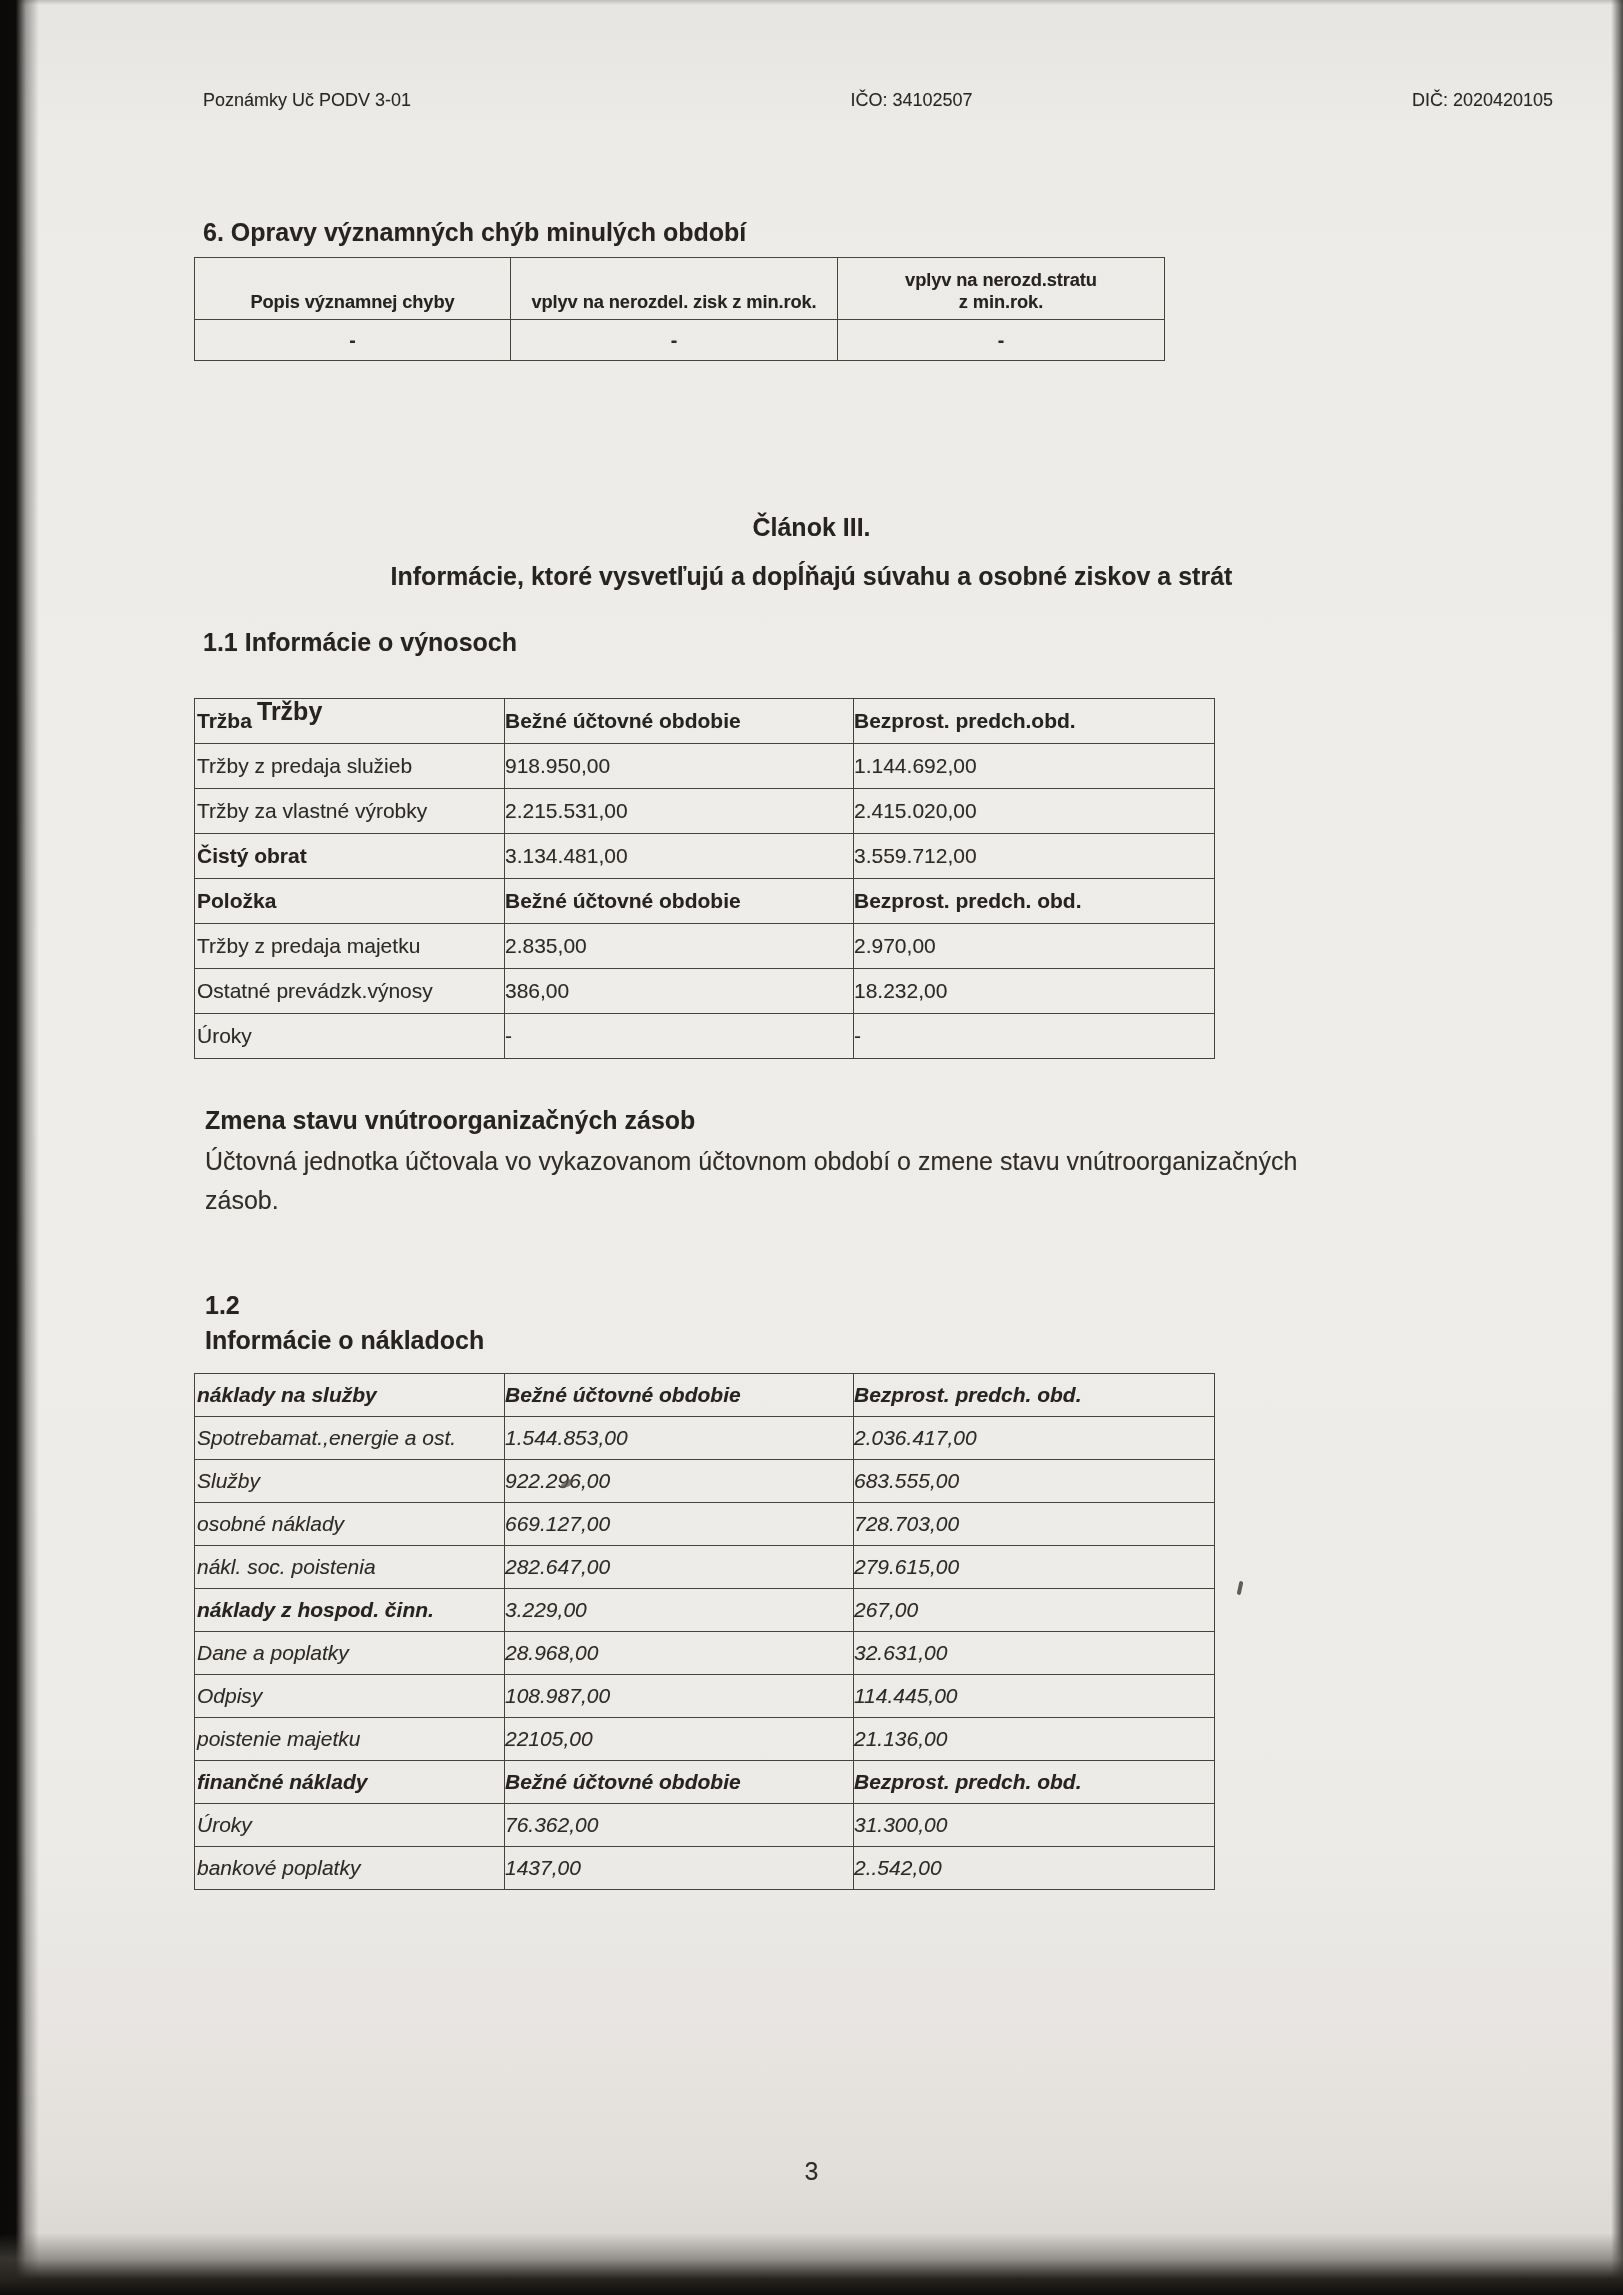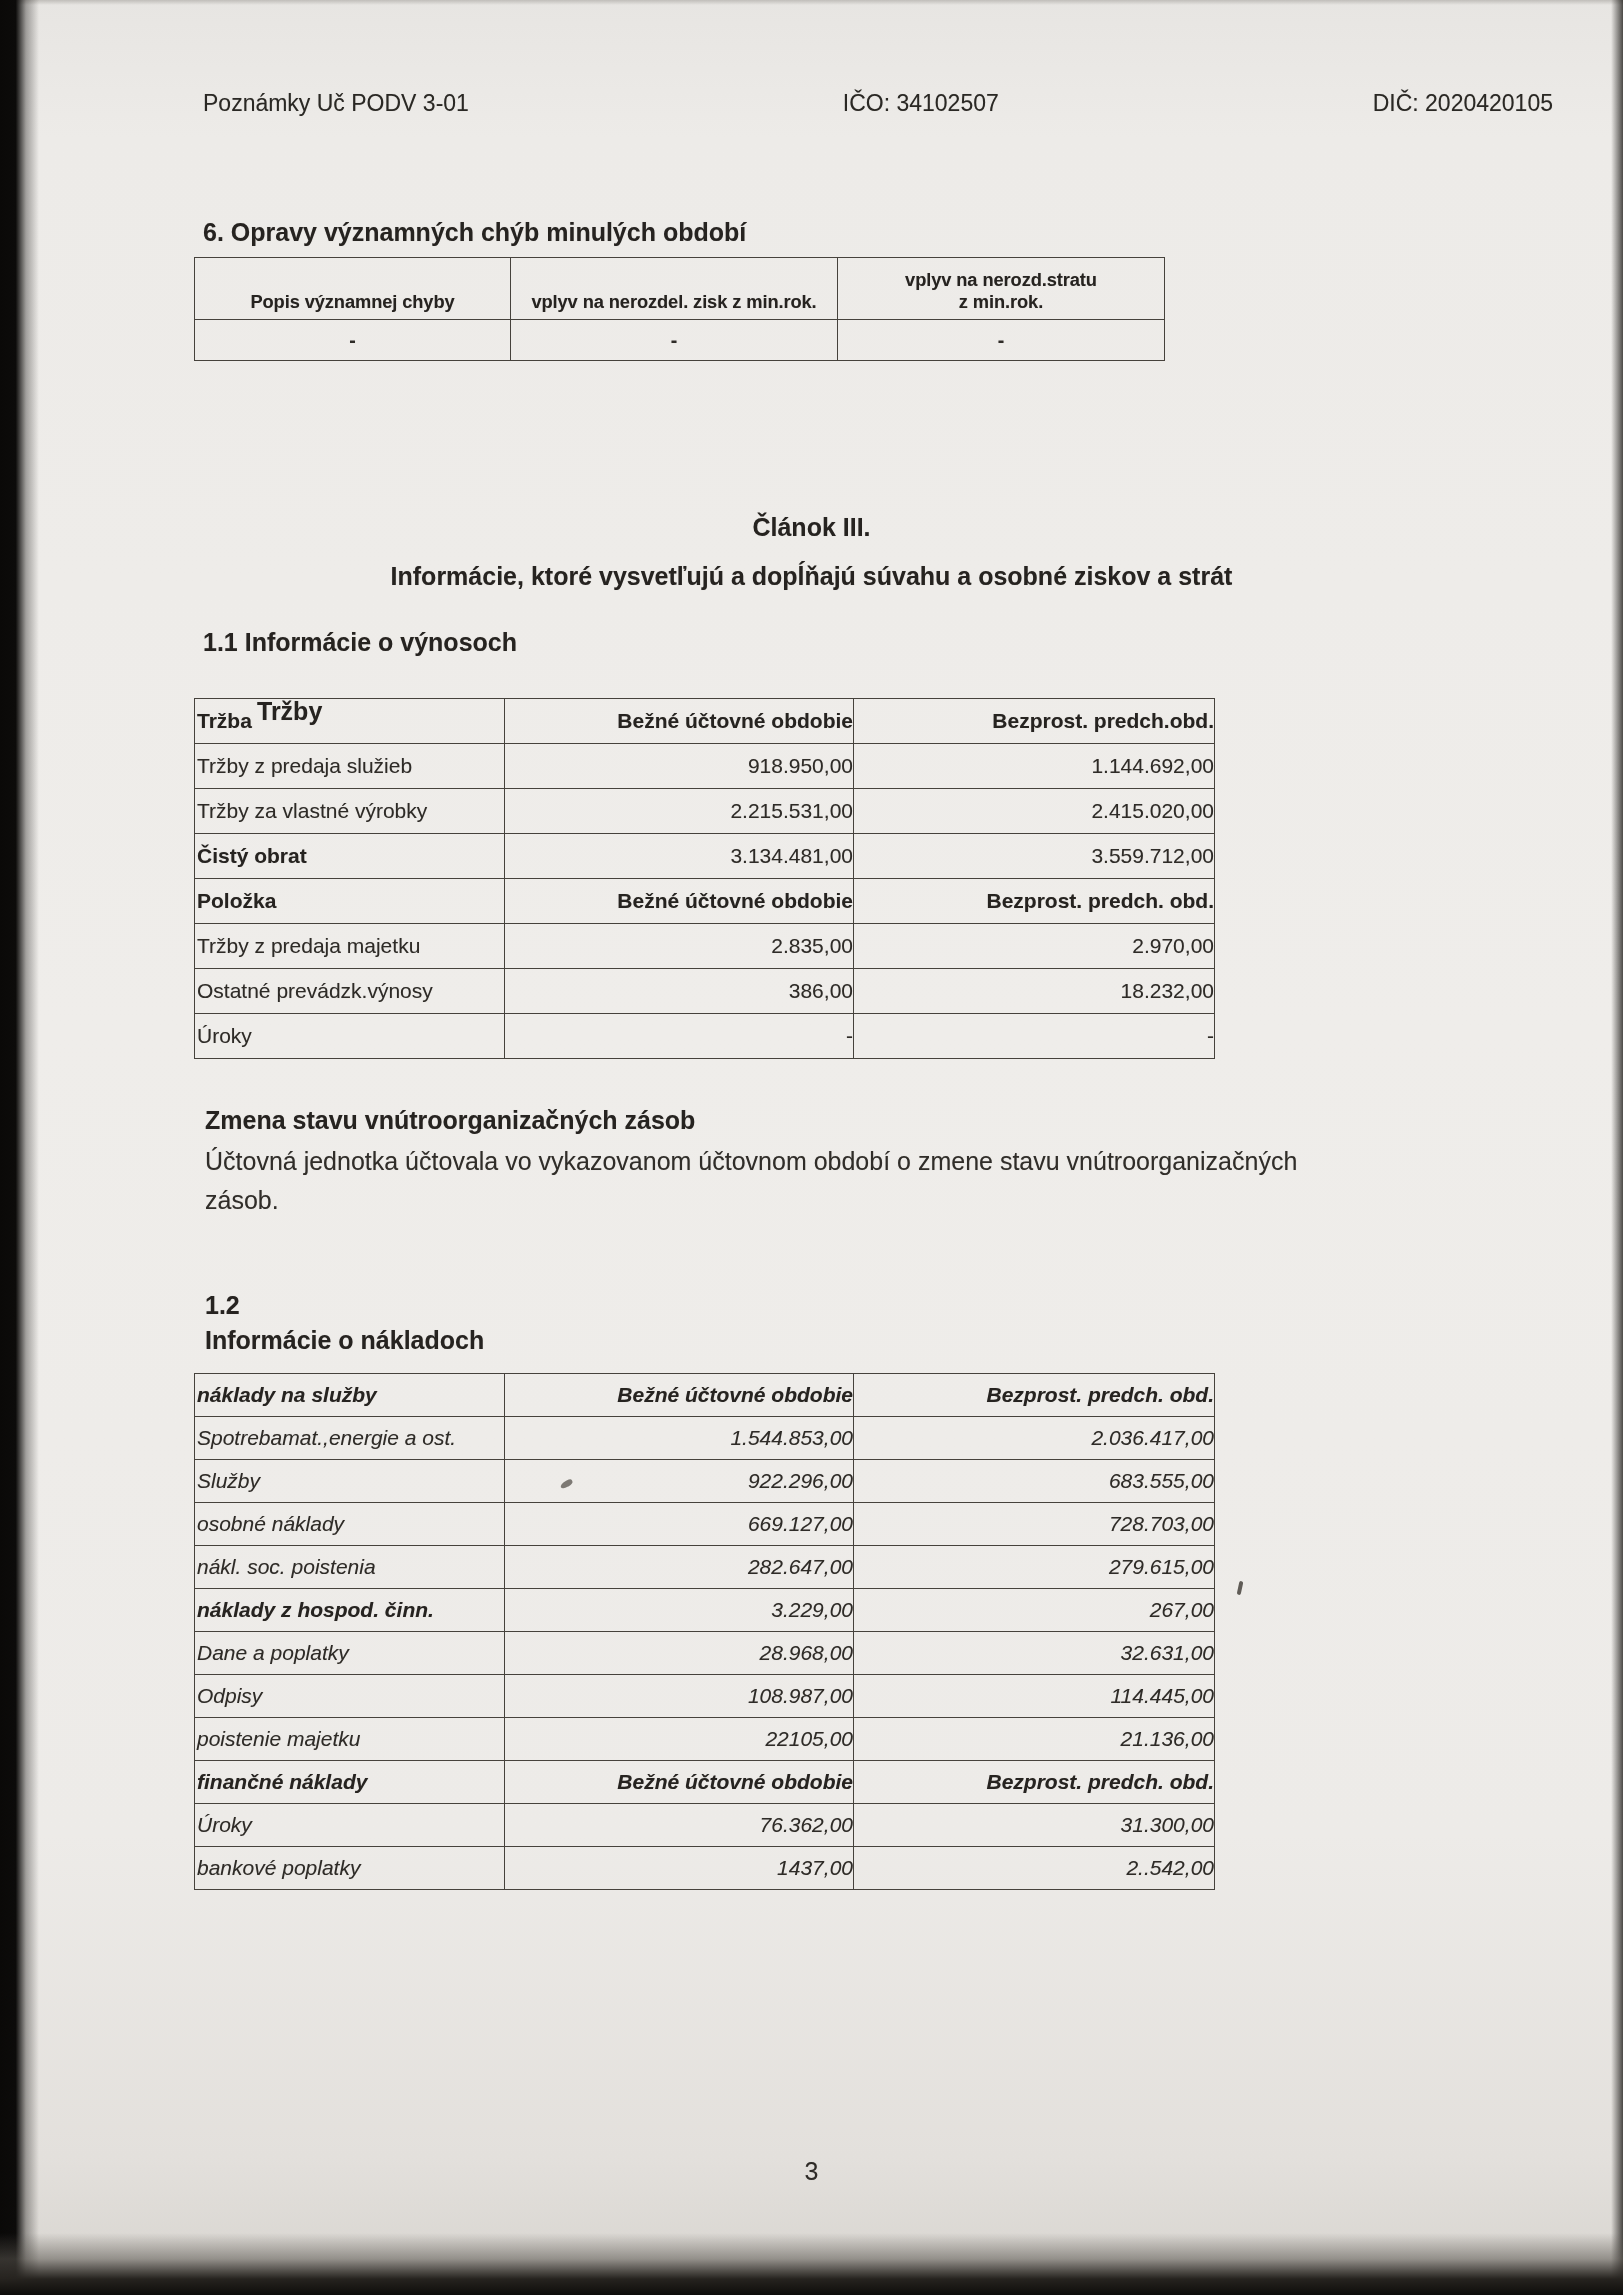--- a/index.html
+++ b/index.html
@@ -31,21 +31,21 @@
   }
   .edge-top {
     position: absolute; left: 0; top: 0; width: 100%; height: 5.2px;
     background: linear-gradient(to bottom, rgba(120,116,110,.35), rgba(120,116,110,0));
   }
 
   
   .doc-header {
     position: absolute; left: 203px; top: 90px; width: 1350px;
     display: flex; justify-content: space-between;
-    font-size: 23px; color: #2a2824;
+    font-size: 18px; color: #2a2824;
   }
 
   h2.heading {
     position: absolute; font-size: 25px; font-weight: 700; color: #262320;
   }
   .sec6-title   { left: 203px; top: 218px; }
   .sec11-title  { left: 203px; top: 628px; }
   .sec11-sub    { left: 257px; top: 664px; margin-top: 33px; }
   .zmena-title  { left: 205px; top: 1106px; }
   .sec12-num    { left: 205px; top: 1291px; }
@@ -71,21 +71,21 @@
                font-weight: 700; font-size: 18.3px; padding: 0 2.6px 6.5px 2.6px;
                white-space: nowrap; letter-spacing: -0.1px; color: #262320; }
   .t1 tr.dash-row td { height: 41px; text-align: center; font-size: 19.6px; font-weight: 700; }
 
   .t2 { left: 194px; top: 698px; width: 1020px; font-size: 21px; }
   .t2 td { height: 45px; }
   .t3 { left: 194px; top: 1373px; width: 1020px; font-size: 21px; font-style: italic; }
   .t3 td { height: 43px; }
 
   td.lbl { text-align: left; padding-left: 2px; }
-  td.val { text-align: right; }
+  td.val { text-align: left; }
   tr.hdr-row td { font-weight: 700; color: #262320; }
   tr.lbl-bold td.lbl { font-weight: 700; color: #262320; }
 
   .page-number {
     position: absolute; left: 0; top: 2157px; width: 1623px;
     text-align: center; font-size: 25px; color: #2e2b27;
   }
 
   
   .speck-1 {

